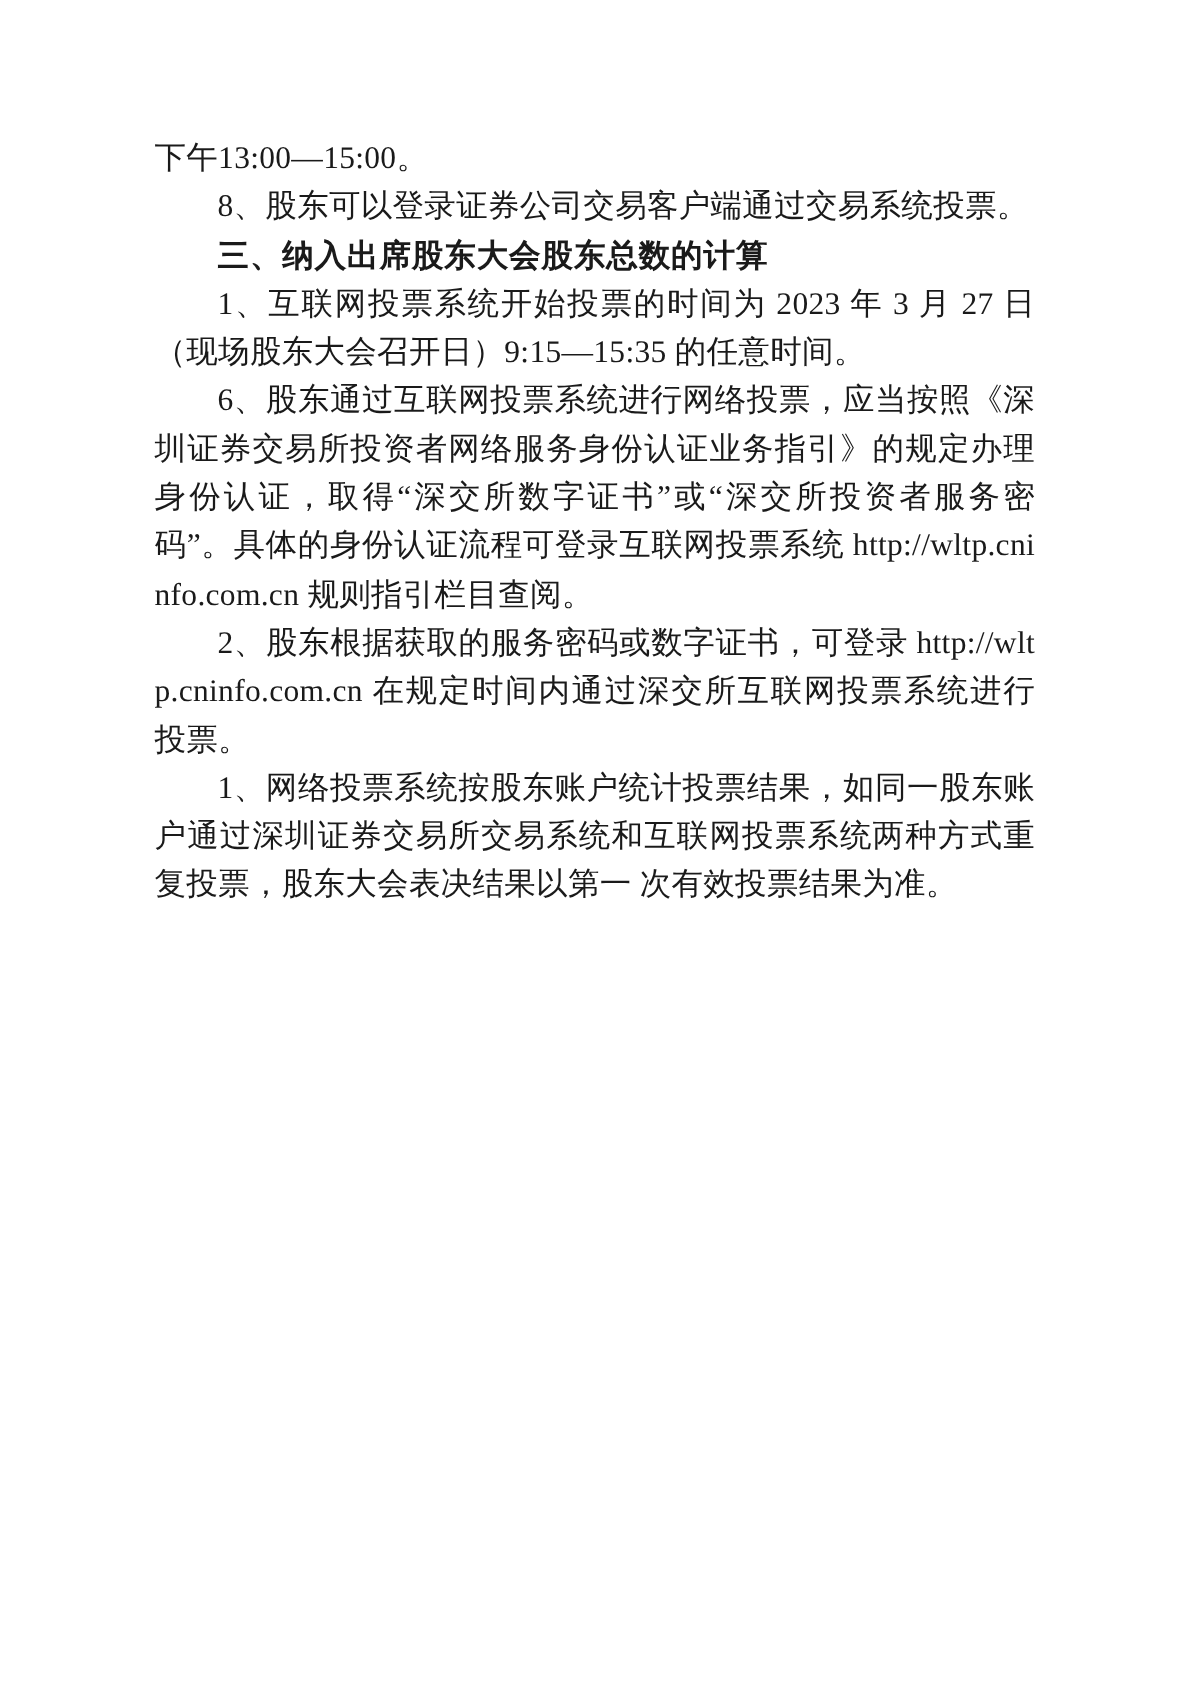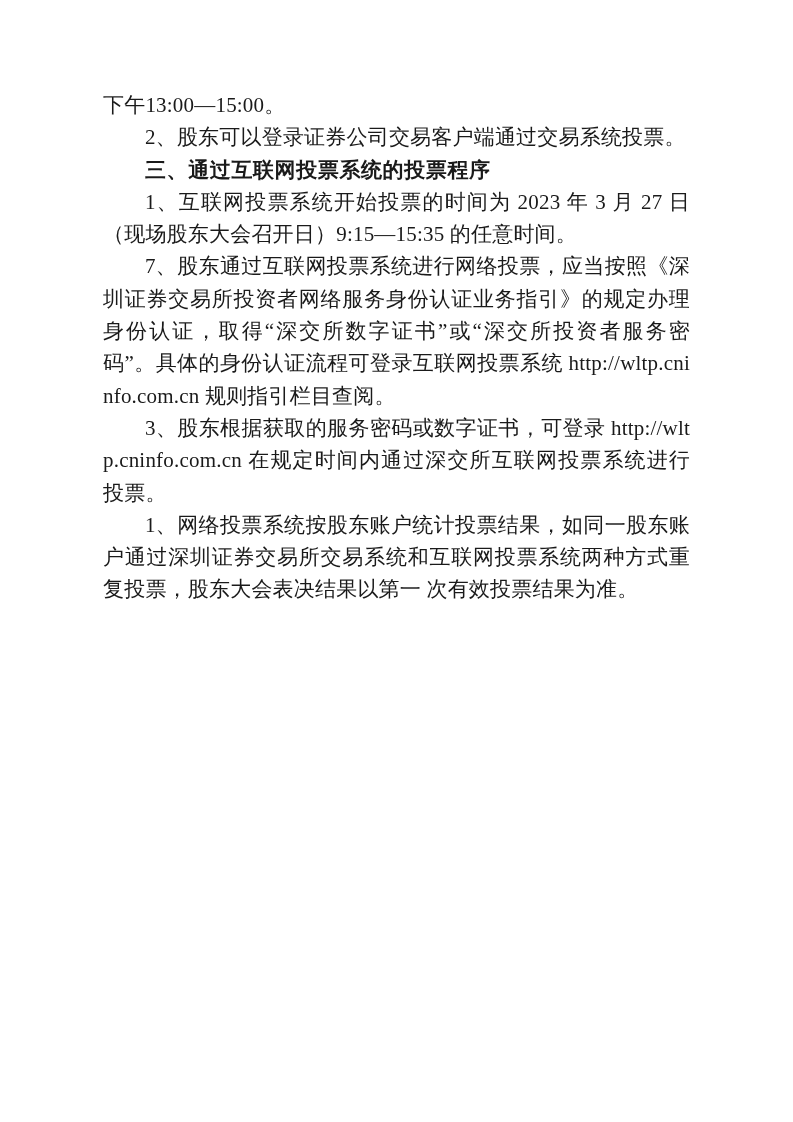--- a/index.html
+++ b/index.html
@@ -43,27 +43,27 @@
     letter-spacing: 0.6px;
   }
 </style>
 </head>
 <body>
 
 <div class="doc-page">
 
   <p class="para continuation">下午13:00—15:00。</p>
 
-  <p class="para">2、股东可以登录证券公司交易客户端通过交易系统投票。</p>
+  <p class="para">8、股东可以登录证券公司交易客户端通过交易系统投票。</p>
 
-  <p class="para heading">三、通过互联网投票系统的投票程序</p>
+  <p class="para heading">三、纳入出席股东大会股东总数的计算</p>
 
   <p class="para">1、互联网投票系统开始投票的时间为 2023 年 3 月 27 日（现场股东大会召开日）9:15—15:35 的任意时间。</p>
 
-  <p class="para">7、股东通过互联网投票系统进行网络投票，应当按照《深圳证券交易所投资者网络服务身份认证业务指引》的规定办理身份认证，取得“深交所数字证书”或“深交所投资者服务密码”。具体的身份认证流程可登录互联网投票系统 http://wltp.cninfo.com.cn 规则指引栏目查阅。</p>
+  <p class="para">6、股东通过互联网投票系统进行网络投票，应当按照《深圳证券交易所投资者网络服务身份认证业务指引》的规定办理身份认证，取得“深交所数字证书”或“深交所投资者服务密码”。具体的身份认证流程可登录互联网投票系统 http://wltp.cninfo.com.cn 规则指引栏目查阅。</p>
 
-  <p class="para">3、股东根据获取的服务密码或数字证书，可登录 http://wltp.cninfo.com.cn 在规定时间内通过深交所互联网投票系统进行投票。</p>
+  <p class="para">2、股东根据获取的服务密码或数字证书，可登录 http://wltp.cninfo.com.cn 在规定时间内通过深交所互联网投票系统进行投票。</p>
 
 
   <p class="para">1、网络投票系统按股东账户统计投票结果，如同一股东账户通过深圳证券交易所交易系统和互联网投票系统两种方式重复投票，股东大会表决结果以第一 次有效投票结果为准。</p>
 
 
 </div>
 
 </body></html>

